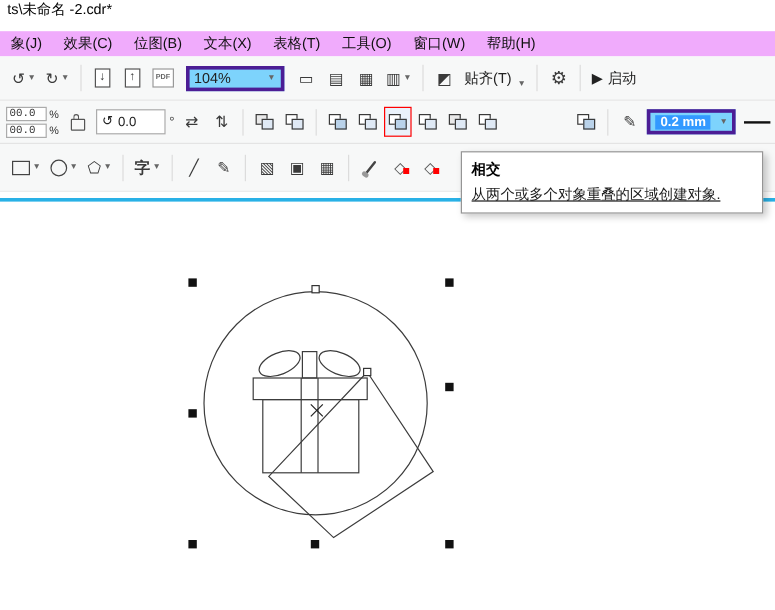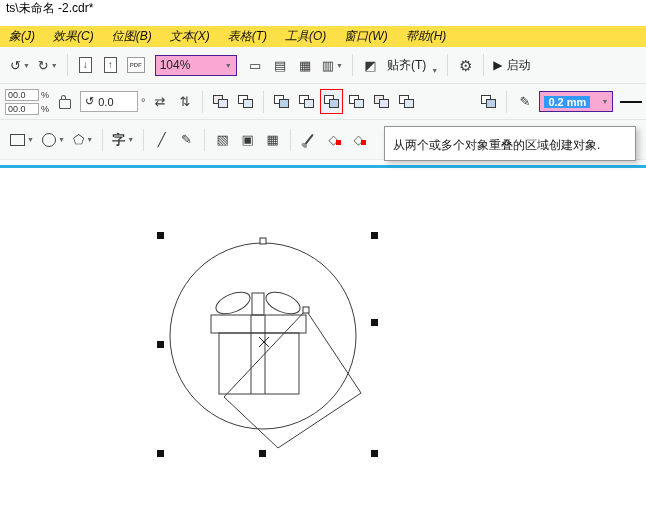--- a/index.html
+++ b/index.html
@@ -3,51 +3,51 @@
 <meta charset="utf-8">
 <style>
   html,body{margin:0;padding:0;}
   body{width:646px;height:508px;position:relative;overflow:hidden;background:#fff;
        font-family:"Liberation Sans","DejaVu Sans",sans-serif;color:#222;}
   #app{position:absolute;inset:0;}
 
   .titlebar{position:absolute;left:0;top:0;width:100%;height:26px;background:#fff;
     display:flex;padding-left:6px;box-sizing:border-box;font-size:12px;color:#000;}
 
-  .menubar{position:absolute;left:0;top:26px;width:100%;height:21px;background:#fde047;
-    display:flex;align-items:center;font-size:12px;color:#111;font-style:italic;}
+  .menubar{position:absolute;left:0;top:26px;width:100%;height:21px;background:#f0abfc;
+    display:flex;align-items:center;font-size:12px;color:#111;}
   .menu-item{padding:0 9px;cursor:default;white-space:nowrap;}
 
   .toolbar{position:absolute;left:0;width:100%;display:flex;align-items:center;
     background:#f7f8f8;border-bottom:1px solid #e4e4e4;box-sizing:border-box;}
   .std{top:47px;height:37px;padding:0 6px;}
   .prop{top:84px;height:36px;padding:0 2px;}
   .tools{top:120px;height:40px;padding:0 6px;border-bottom:1px solid #ececec;}
 
   .tbtn{height:25px;min-width:23px;padding:0 2px;margin:0 1px;display:inline-flex;align-items:center;
     justify-content:center;background:transparent;border:1.5px solid transparent;color:#3a3a3a;
     font-size:13px;box-sizing:border-box;flex:none;}
   .sep{width:1px;height:22px;background:#dcdcdc;margin:0 5px;flex:none;}
   .dd{font-size:7px;color:#666;margin-left:2px;}
   .glyph{line-height:1;}
   .sm{font-size:11px;}
 
-  .combo{display:inline-flex;align-items:center;height:21px;background:#f9a8d4;border:1px solid #4c1d95;
+  .combo{display:inline-flex;align-items:center;height:21px;background:#7dd3fc;border:3px solid #4c1d95;
     font-size:12px;color:#222;padding:0 4px;box-sizing:border-box;flex:none;}
   .zoom-combo{width:82px;justify-content:space-between;margin:0 6px;}
   .ow-combo{width:74px;justify-content:space-between;margin:0 2px;font-weight:bold;}
   .ow-val{background:var(--selection_blue,#3399ff);color:#fff;padding:0 4px;font-size:11px;}
 
   .boxicon{border:1px solid #555;font-size:10px;line-height:1;padding:2px 3px;color:#333;background:#fff;}
   .pdficon{border:1px solid #999;font-size:6px;font-weight:bold;padding:4px 2px;color:#666;background:#fff;}
 
   .stack{display:flex;flex-direction:column;justify-content:center;gap:2px;margin:0 3px;flex:none;}
   .srow{display:flex;align-items:center;gap:2px;font-size:9px;color:#333;}
   .sbox{width:34px;height:12px;border:1px solid #ababab;background:#fff;font-size:9px;display:flex;
-    align-items:center;padding-left:2px;box-sizing:border-box;}
+    align-items:center;padding-left:2px;box-sizing:border-box;font-family:Liberation Mono, monospace;}
 
   .rotbox{display:inline-flex;align-items:center;height:21px;width:58px;border:1px solid #ababab;
     background:#fff;font-size:11px;padding:0 4px;gap:4px;margin:0 3px;box-sizing:border-box;flex:none;}
   .degtxt{font-size:11px;color:#444;margin-right:2px;}
 
   .lock{width:10px;height:8px;border:1px solid #555;border-radius:1px;position:relative;margin-top:4px;display:inline-block;}
   .lock::before{content:"";position:absolute;left:1px;top:-5px;width:5px;height:5px;
     border:1px solid #555;border-bottom:none;border-radius:3px 3px 0 0;box-sizing:border-box;}
 
   .ovsq{position:relative;width:15px;height:13px;display:inline-block;}
@@ -78,21 +78,21 @@
     border-bottom:1px solid #d9d9d9;box-sizing:border-box;
     background-image:repeating-linear-gradient(to right,#b8b8b8 0 1px,transparent 1px 7px);
     background-size:100% 4px;background-position:0 100%;background-repeat:no-repeat;}
   .ruler-label{position:absolute;top:2px;transform:translateX(-50%);font-size:9px;color:#858585;}
 
   .canvas{position:absolute;left:0;top:187px;width:646px;height:321px;background:#fff;}
 
   .tooltip{position:absolute;left:384px;top:126px;width:252px;background:#fff;border:1px solid #959595;
     box-shadow:3px 3px 6px rgba(0,0,0,.22);padding:6px 8px;z-index:20;font-size:12px;box-sizing:border-box;}
   .tt-title{font-weight:bold;color:#000;}
-  .tt-desc{margin-top:4px;color:#1a1a1a;}
+  .tt-desc{margin-top:4px;color:#1a1a1a;text-decoration:underline;}
 </style>
 </head>
 <body>
 
 <div id="app">
 
   <div class="titlebar">
     <span>ts\未命名 -2.cdr*</span>
   </div>
 
@@ -268,20 +268,21 @@
       </button>
     <button class="tbtn">
         <span class="fillicon glyph">◇</span>
       </button>
     <button class="tbtn">
         <span class="fillicon glyph">◇</span>
       </button>
   </div>
 
   <div class="tooltip">
+    <div class="tt-title">相交</div>
     <div class="tt-desc">从两个或多个对象重叠的区域创建对象.</div>
   </div>
 
   <div class="cyan"></div>
 
   <div class="canvas">
     <svg width="646" height="321" viewBox="0 0 646 321">
 
       <circle cx="263" cy="149" r="93" fill="none" stroke="#3c3c3c" stroke-width="1"></circle>
 

